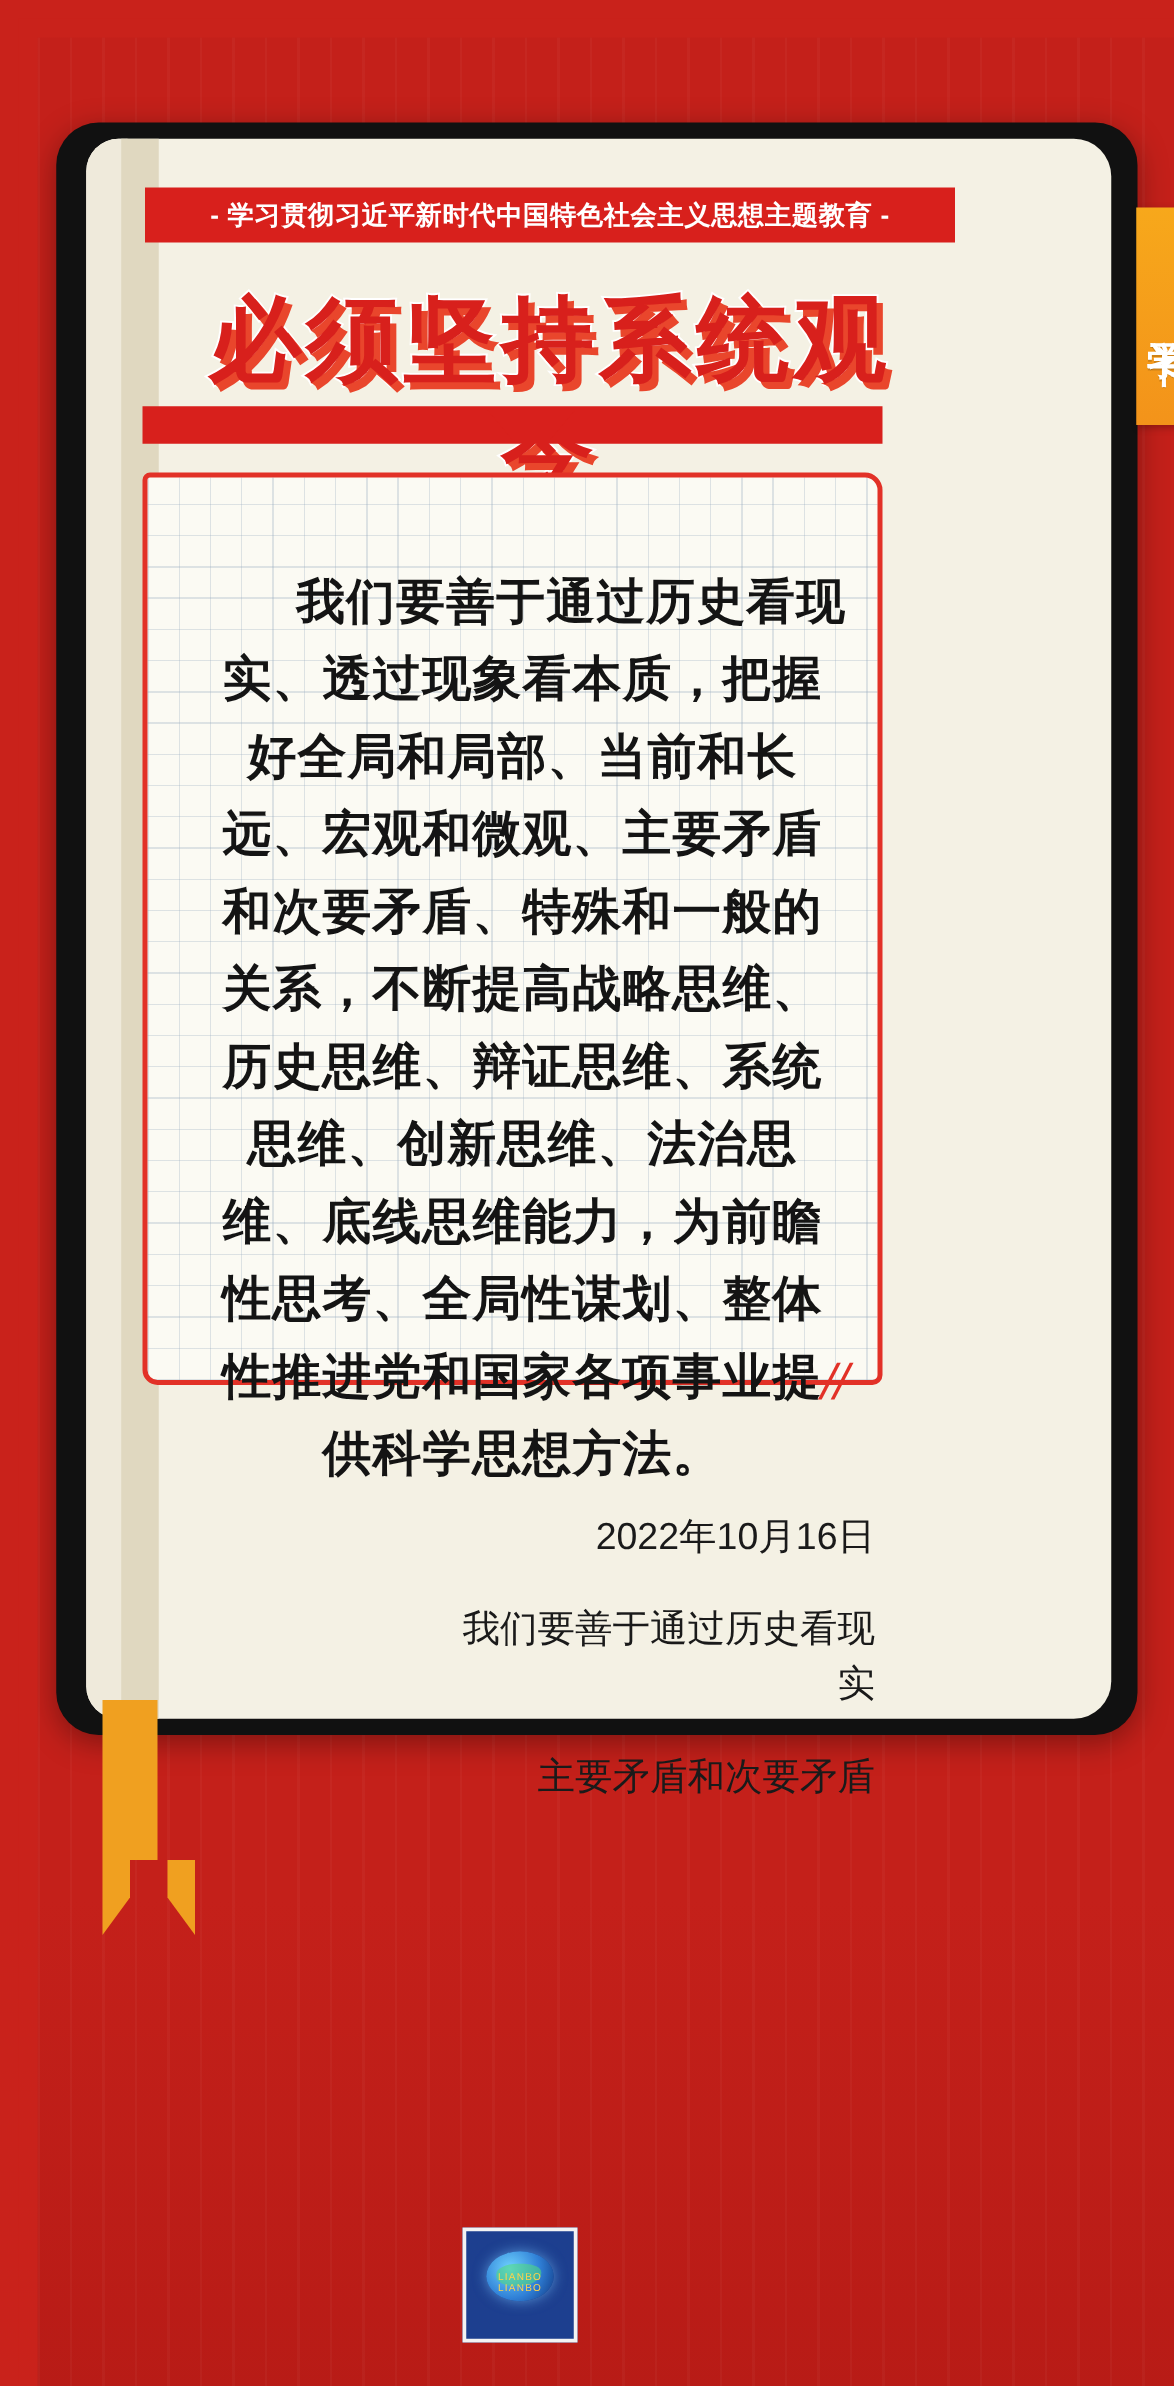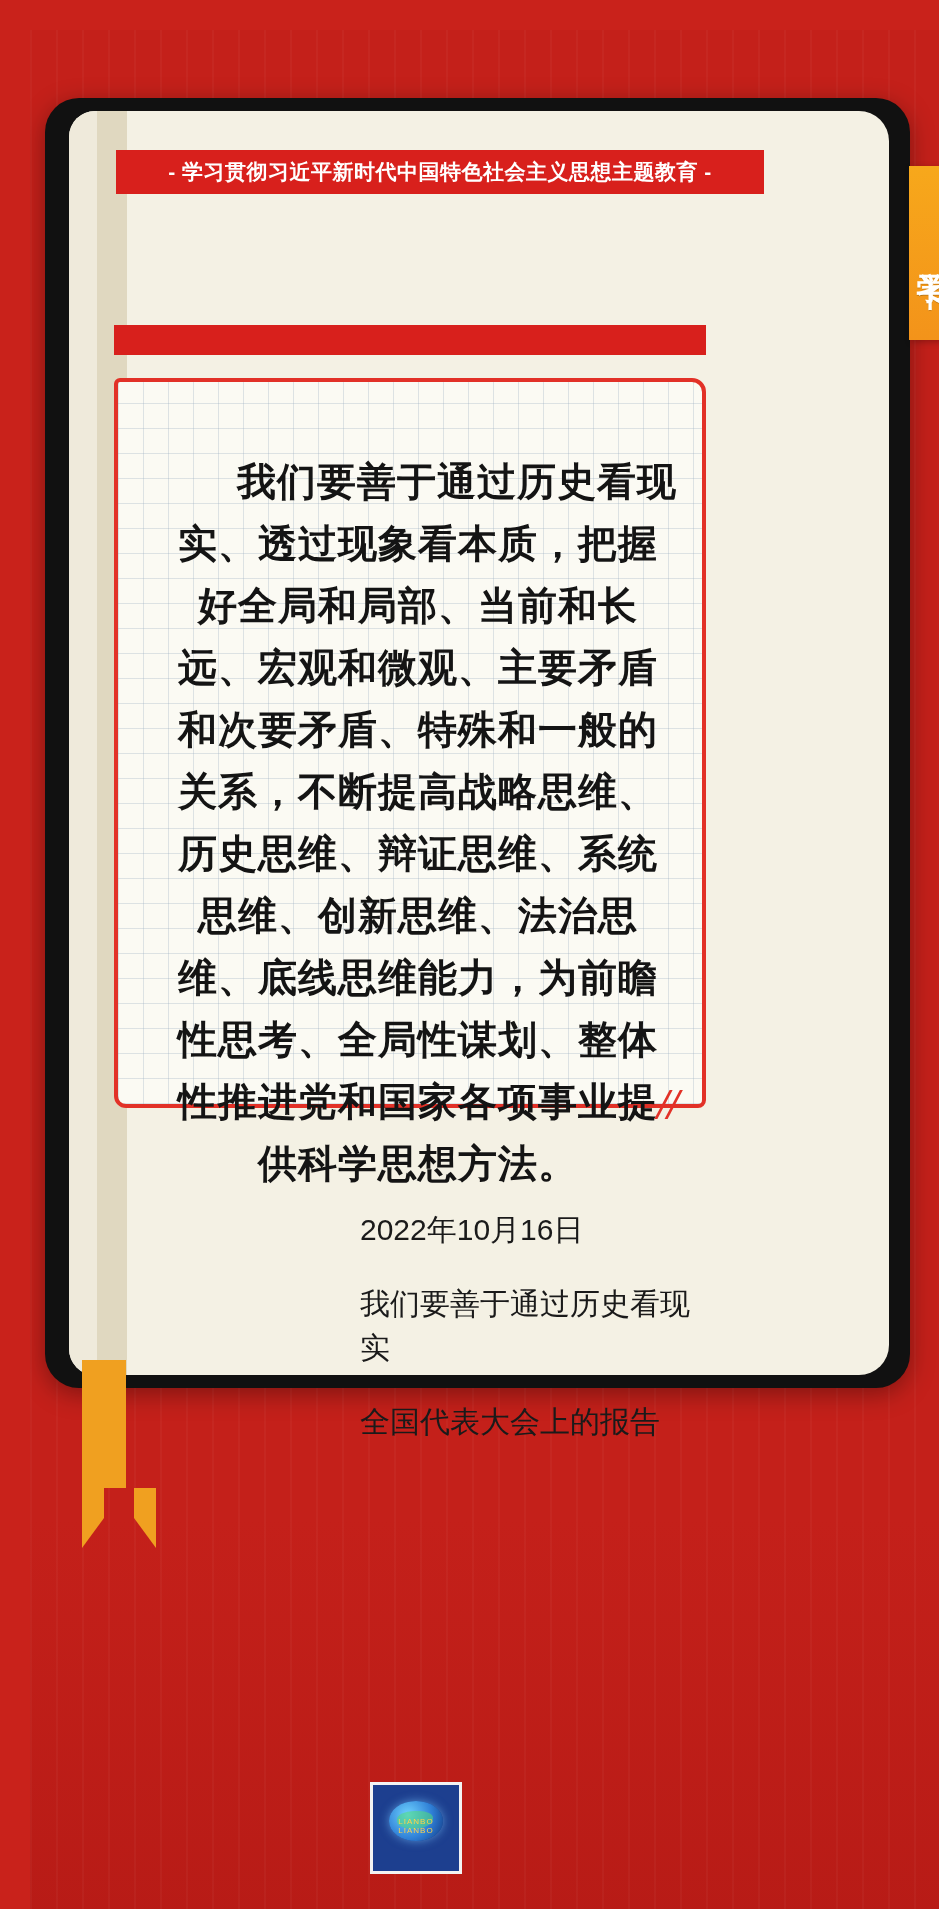--- a/index.html
+++ b/index.html
@@ -187,20 +187,21 @@
     letter-spacing: -2px;
     font-family: "Liberation Serif", serif;
   }
 
   
   #source {
     position: absolute;
     left: 300px;
     top: 1148px;
     width: 400px;
+    text-align: right;
     color: #1a1a1a;
     font-size: 30px;
     line-height: 44px;
     font-family: "Liberation Sans", sans-serif;
   }
 
   
   #ribbon {
     position: absolute;
     left: 52px;
@@ -285,33 +286,34 @@
   </div>
 
   <div id="side-tab">
     <span id="side-tab-text">学习卡</span>
   </div>
 
   <div id="banner">
     <span id="banner-text">- 学习贯彻习近平新时代中国特色社会主义思想主题教育 -</span>
   </div>
 
+  <div id="title">必须坚持系统观念</div>
 
   <div id="divider"></div>
   <div id="divider-arrow"></div>
 
   <div id="quote-card">
     <div id="quote-text">我们要善于通过历史看现实、透过现象看本质，把握好全局和局部、当前和长远、宏观和微观、主要矛盾和次要矛盾、特殊和一般的关系，不断提高战略思维、历史思维、辩证思维、系统思维、创新思维、法治思维、底线思维能力，为前瞻性思考、全局性谋划、整体性推进党和国家各项事业提供科学思想方法。</div>
   </div>
   <div id="quote-mark">//</div>
 
   <div id="source">
     <div>2022年10月16日</div>
     <div>我们要善于通过历史看现实</div>
-    <div>全国代表大会上的报告</div>
+    <div>主要矛盾和次要矛盾</div>
   </div>
 
   <div id="ribbon">
     <div id="ribbon-body"></div>
     <div id="ribbon-notch"></div>
   </div>
 
   <div id="footer-logo">
     <div id="globe"></div>
     <div id="logo-cn">新闻联播</div>

